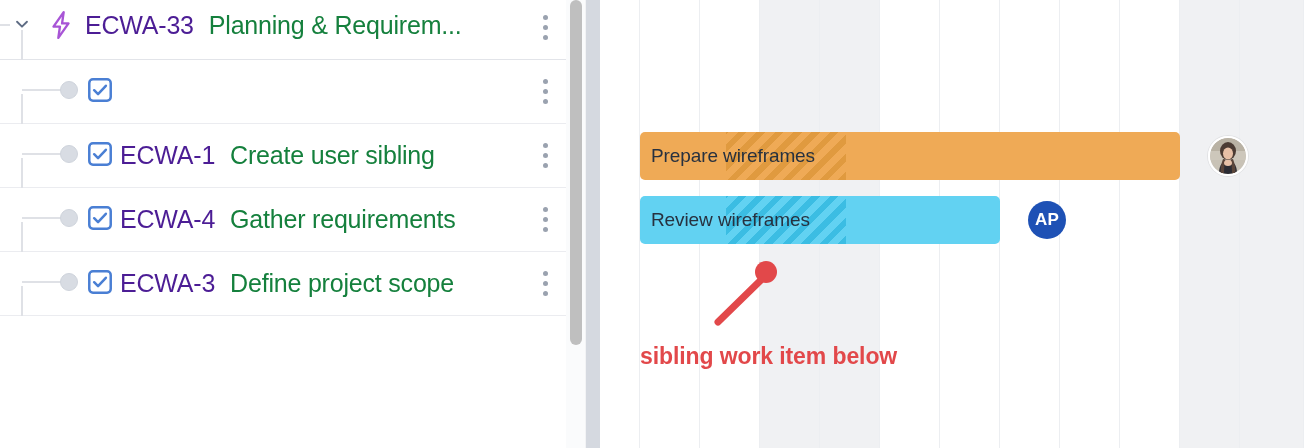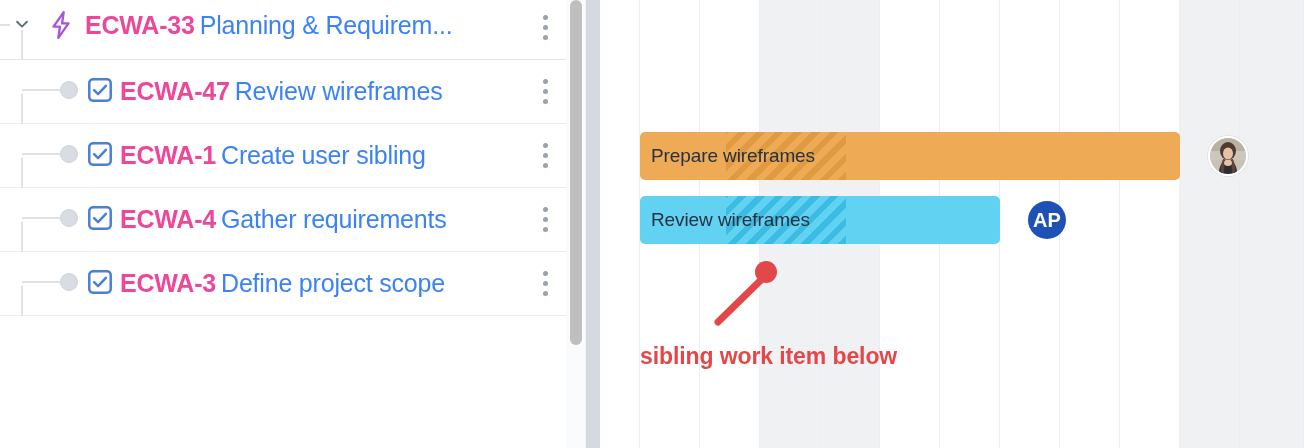--- a/index.html
+++ b/index.html
@@ -129,27 +129,27 @@
   .row-text {
     position: absolute;
     white-space: nowrap;
     font-size: 25px;
     line-height: 30px;
     letter-spacing: -0.2px;
   }
   .epic-text { left: 85px; top: 14px; }
   .task-text { left: 120px; top: 16px; }
   .key {
-    color: #ec4899;
-    font-weight: 700;
+    color: #4c1d95;
+    font-weight: 400;
   }
   .summary {
-    color: #3b82f6;
+    color: #15803d;
     font-weight: 400;
-    margin-left: 5px;
+    margin-left: 15px;
   }
 
   
   .meatball {
     position: absolute;
     right: 8px;
     top: 50%;
     transform: translateY(-50%);
     width: 26px;
     height: 34px;
@@ -267,21 +267,21 @@
     z-index: 1;
   }
 
   .avatar-initials {
     position: absolute;
     width: 38px;
     height: 38px;
     border-radius: 50%;
     background: #1e51b5;
     color: #ffffff;
-    font-size: 20px;
+    font-size: 17px;
     font-weight: 700;
     display: flex;
     align-items: center;
     justify-content: center;
     letter-spacing: 0.2px;
     cursor: pointer;
   }
   .avatar-photo {
     position: absolute;
     width: 40px;
@@ -347,21 +347,20 @@
         <div class="row">
           <div class="tree-spine"></div>
           <div class="child-connector"></div>
           <div class="child-dot"></div>
           <div class="task-icon">
             <svg width="26" height="26" viewBox="0 0 24 24" fill="none" xmlns="http://www.w3.org/2000/svg">
               <rect x="2.1" y="2.1" width="19.8" height="19.8" rx="3.4" stroke="#4a7fd4" stroke-width="2.3" fill="none"></rect>
               <path d="M6.6 12.2 L10.2 15.8 L17.4 8.1" stroke="#4a7fd4" stroke-width="2.3" stroke-linecap="round" stroke-linejoin="round" fill="none"></path>
             </svg>
           </div>
-          <div class="row-text task-text"><span class="key">ECWA-47</span><span class="summary">Review wireframes</span></div>
           <div class="meatball">
             <span></span>
             <span></span>
             <span></span>
           </div>
         </div>
         <div class="row">
           <div class="tree-spine"></div>
           <div class="child-connector"></div>
           <div class="child-dot"></div>

